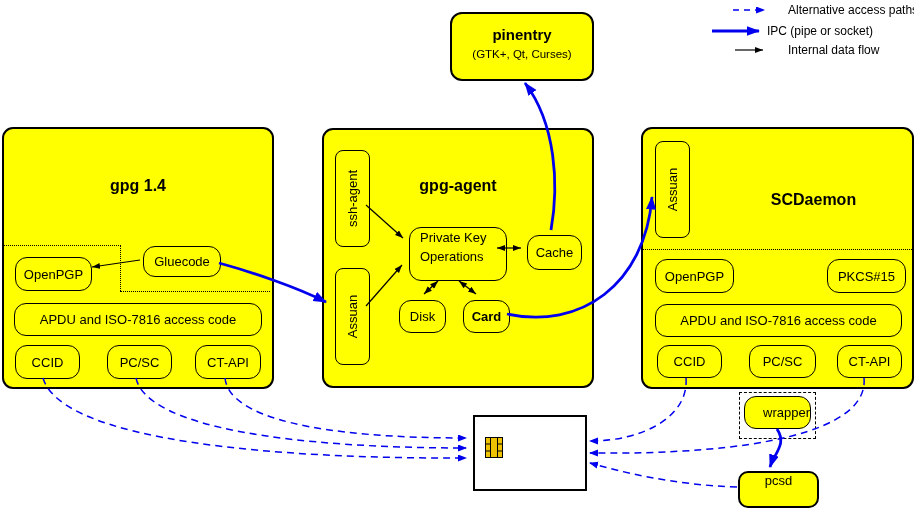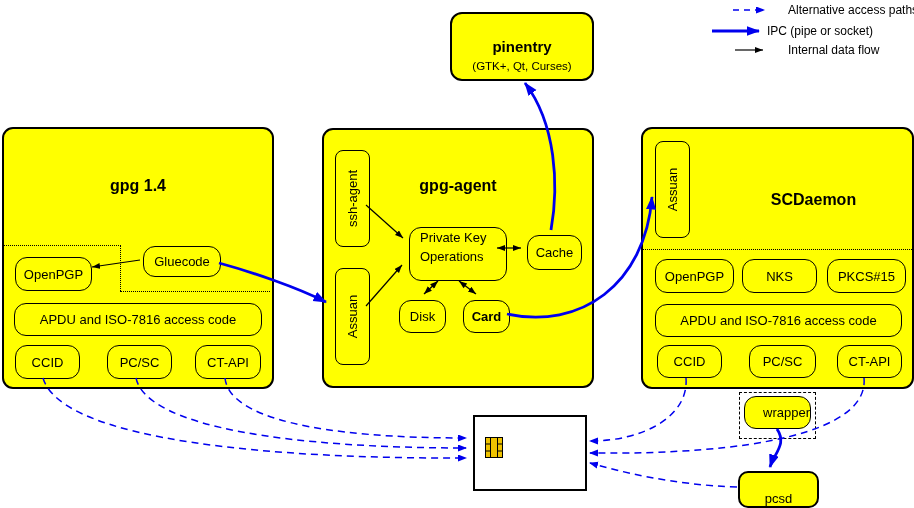--- a/index.html
+++ b/index.html
@@ -9,25 +9,25 @@
   .bigtitle{position:absolute;left:0;width:100%;text-align:center;font-size:16px;font-weight:bold;}
   .ibox{position:absolute;background:#ffff00;border:1.5px solid #000;border-radius:12px;
         display:flex;align-items:center;justify-content:center;font-size:13px;white-space:nowrap;}
   .vbox{position:absolute;background:#ffff00;border:1.5px solid #000;border-radius:8px;
         display:flex;align-items:center;justify-content:center;}
   .vbox span{transform:rotate(-90deg);white-space:nowrap;font-size:13px;}
   .dotline-h{position:absolute;border-top:1.5px dotted #000;height:0;}
   .dotline-v{position:absolute;border-left:1.5px dotted #000;width:0;}
   .pinentry{position:absolute;left:450px;top:12px;width:140px;height:65px;background:#ffff00;
             border:2.5px solid #000;border-radius:12px;text-align:center;}
-  .pinentry .t{margin-top:24px;font-size:15px;font-weight:bold;}
+  .pinentry .t{margin-top:12px;font-size:15px;font-weight:bold;}
   .pinentry .s{margin-top:5px;font-size:11.5px;}
   .dashedrect{position:absolute;border:1.5px dashed #000;background:transparent;}
   .pcsd{position:absolute;background:#ffff00;border:2.5px solid #000;border-radius:10px;
-        display:flex;align-items:flex-end;justify-content:center;font-size:13px;}
+        display:flex;align-items:flex-start;justify-content:center;font-size:13px;}
   .smartcard{position:absolute;left:473px;top:415px;width:110px;height:72px;background:#ffffff;
              border:2px solid #000;}
   .chip{position:absolute;left:10px;top:20px;}
   .legend-label{position:absolute;font-size:12px;white-space:nowrap;}
   .pko{justify-content:flex-start;padding-left:10px;flex-direction:column;align-items:flex-start;}
   .pko div{line-height:19px;}
   svg.overlay{position:absolute;left:0;top:0;pointer-events:none;}
 </style>
 </head>
 <body>
@@ -88,23 +88,20 @@
   </div>
 
   <div class="bigbox" style="left:641px;top:127px;width:269px;height:258px;">
     <div class="bigtitle" style="top:62px;margin-left:36px;">SCDaemon</div>
     <div class="dotline-h" style="left:0;top:120px;width:100%;"></div>
     <div class="vbox" style="left:12px;top:12px;width:33px;height:95px;">
       <span>Assuan</span>
       </div>
     <div class="ibox" style="left:12px;top:130px;width:77px;height:32px;">
       <span>OpenPGP</span>
-      </div>
-    <div class="ibox" style="left:99px;top:130px;width:73px;height:32px;">
-      <span>NKS</span>
       </div>
     <div class="ibox" style="left:184px;top:130px;width:77px;height:32px;">
       <span>PKCS#15</span>
       </div>
     <div class="ibox" style="left:12px;top:175px;width:245px;height:31px;">
       <span>APDU and ISO-7816 access code</span>
       </div>
     <div class="ibox" style="left:14px;top:216px;width:63px;height:31px;">
       <span>CCID</span>
       </div>

